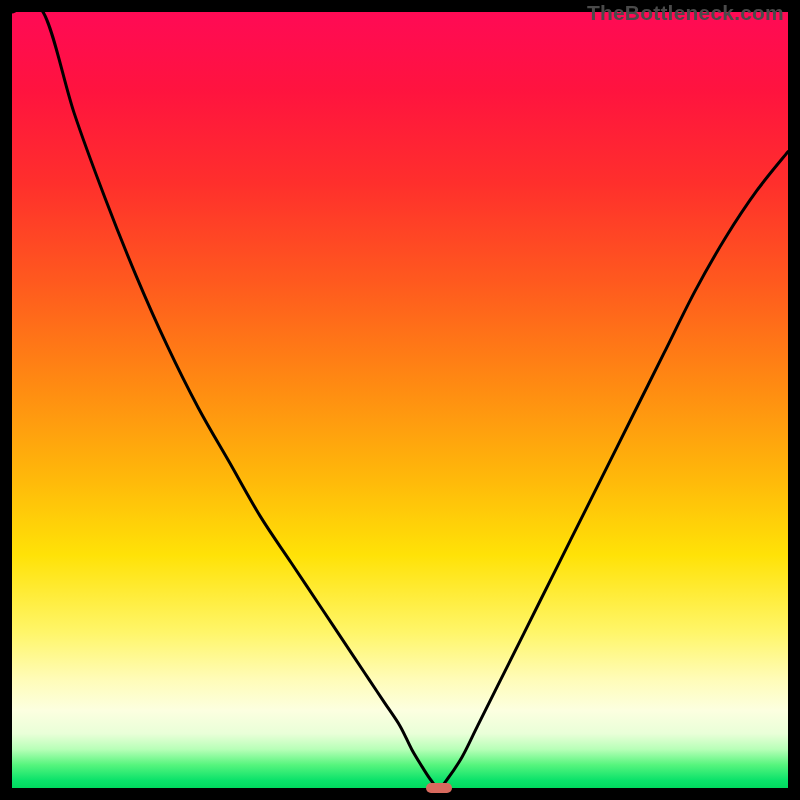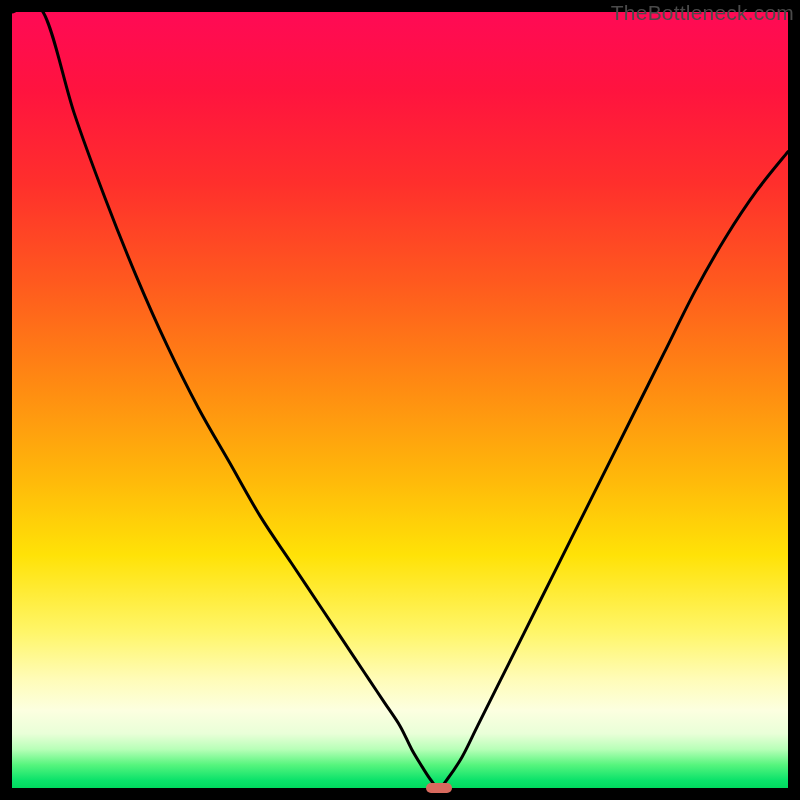--- a/index.html
+++ b/index.html
@@ -47,25 +47,25 @@
     position: absolute;
     left: 0;
     top: 0;
     width: 100%;
     height: 100%;
     pointer-events: none;
   }
   .brand {
     position: absolute;
     top: 1px;
-    right: 6px;
+    right: 16px;
     color: #4a4a4a;
     font-size: 21px;
     letter-spacing: 0.2px;
-    font-weight: 400;
+    font-weight: 700;
     user-select: none;
   }
   .minimum-marker {
     position: absolute;
     width: 26px;
     height: 10px;
     border-radius: 5px;
     background: #d86a5e;
     transform: translate(-50%, -50%);
   }

